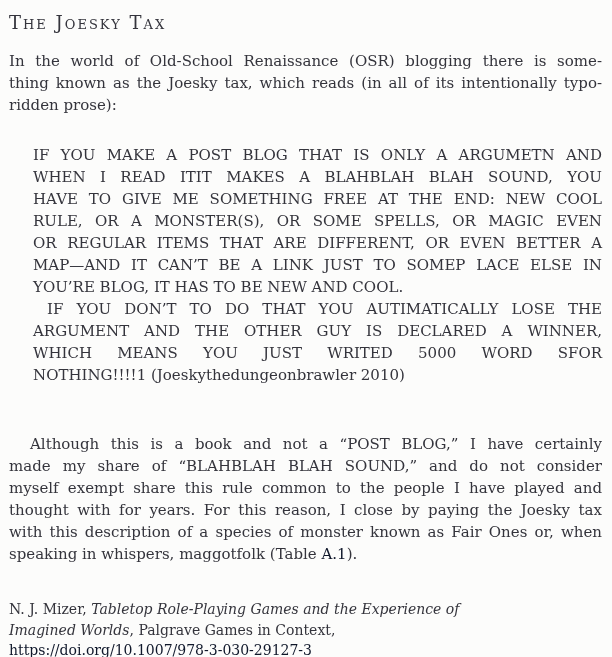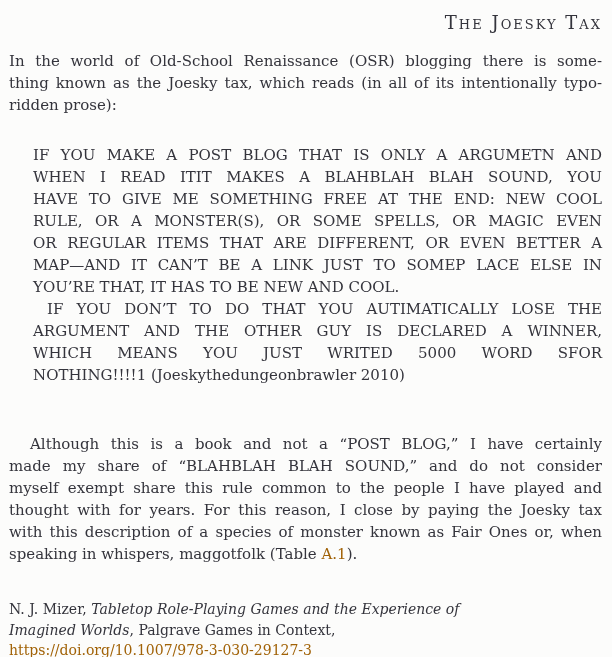--- a/index.html
+++ b/index.html
@@ -11,21 +11,21 @@
     overflow: hidden;
   }
   .page {
     box-sizing: border-box;
     width: 612px; height: 657px;
     padding: 6px 10px 0 9px;
     position: relative;
   }
   .page-title {
     margin: 4px 0 0 0;
-    text-align: right;
+    text-align: left;
     font-size: 18px;
     font-weight: normal;
     font-variant: small-caps;
     letter-spacing: 2px;
     line-height: 26px;
   }
   .body-text {
     font-size: 15px;
     line-height: 22px;
   }
@@ -40,21 +40,21 @@
   .lines .tline {
     text-align: justify;
     text-align-last: justify;
     white-space: normal;
   }
   .lines.natural-last .tline:last-child { text-align-last: left; }
   .indent-first .tline:first-child { text-indent: 21px; margin-top: 47px; }
   .quote-p2 .tline:first-child { text-indent: 14px; }
   .final-line { text-align: left; }
   a.ref-link, a.doi-link {
-    color: #a16207;
+    color: #0f172a;
     text-decoration: none;
     cursor: pointer;
   }
   .footer {
     margin-top: 34px;
     font-size: 14px;
     line-height: 20.5px;
   }
   .footer-row {
     display: flex;
@@ -78,21 +78,21 @@
     </div>
 
   <div class="blockquote">
     <div class="lines natural-last">
         <div class="tline">IF YOU MAKE A POST BLOG THAT IS ONLY A ARGUMETN AND</div>
         <div class="tline">WHEN I READ ITIT MAKES A BLAHBLAH BLAH SOUND, YOU</div>
         <div class="tline">HAVE TO GIVE ME SOMETHING FREE AT THE END: NEW COOL</div>
         <div class="tline">RULE, OR A MONSTER(S), OR SOME SPELLS, OR MAGIC EVEN</div>
         <div class="tline">OR REGULAR ITEMS THAT ARE DIFFERENT, OR EVEN BETTER A</div>
         <div class="tline">MAP—AND IT CAN’T BE A LINK JUST TO SOMEP LACE ELSE IN</div>
-        <div class="tline">YOU’RE THAT, IT HAS TO BE NEW AND COOL.</div>
+        <div class="tline">YOU’RE BLOG, IT HAS TO BE NEW AND COOL.</div>
       </div>
     <div class="lines natural-last quote-p2">
         <div class="tline">IF YOU DON’T TO DO THAT YOU AUTIMATICALLY LOSE THE</div>
         <div class="tline">ARGUMENT AND THE OTHER GUY IS DECLARED A WINNER,</div>
         <div class="tline">WHICH MEANS YOU JUST WRITED 5000 WORD SFOR</div>
         <div class="tline">NOTHING!!!!1 (Joeskythedungeonbrawler 2010)</div>
       </div>
   </div>
 
   <div class="body-text para-2">

